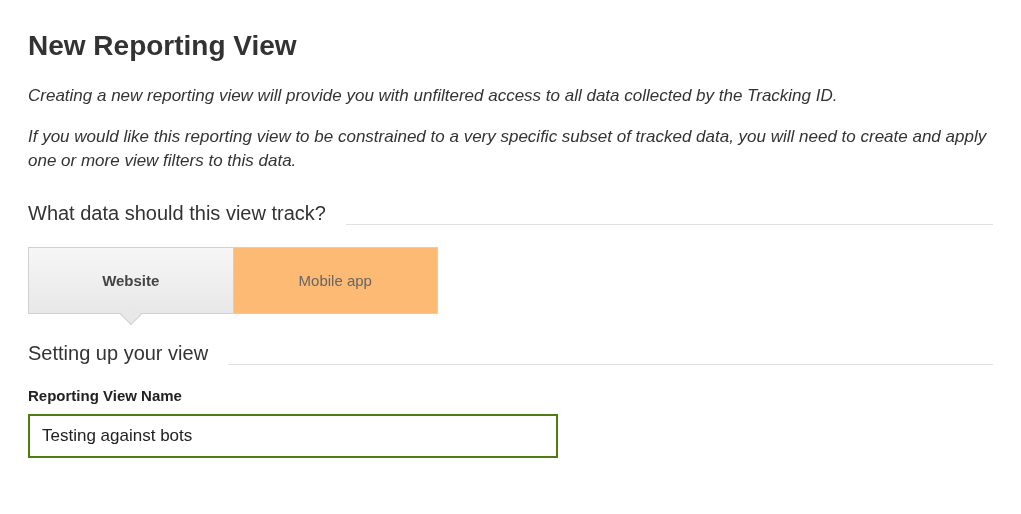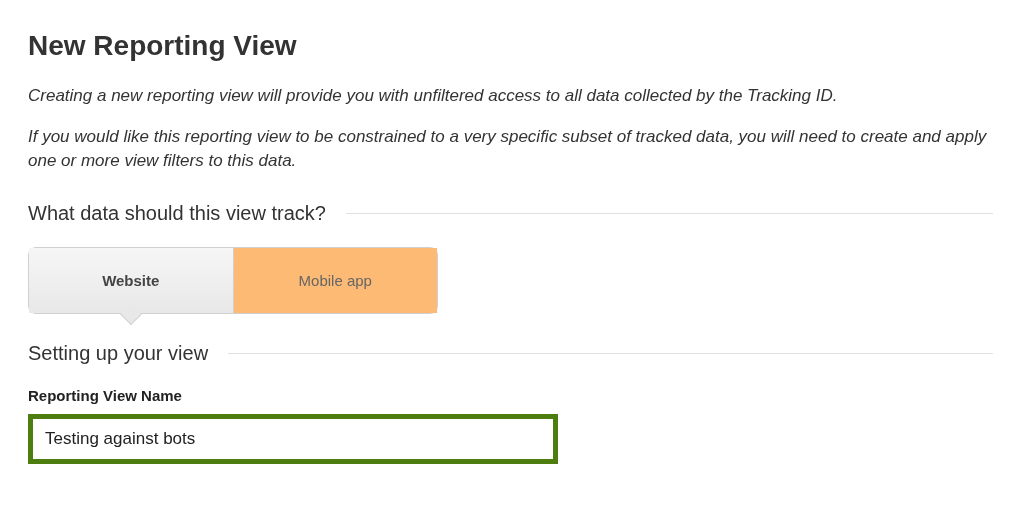--- a/index.html
+++ b/index.html
@@ -26,40 +26,40 @@
       color: #333;
       margin-bottom: 16px;
       font-weight: 400;
       font-style: italic;
     }
     .section {
       margin-top: 28px;
     }
     .section-heading {
       display: flex;
-      align-items: center;
+      align-items: flex-end;
       margin-bottom: 22px;
       gap: 8px;
     }
     .section-heading-text {
       font-size: 20px;
       font-weight: 400;
       color: #333;
       white-space: nowrap;
       padding-right: 12px;
     }
     .section-heading-line {
       flex: 1;
       height: 1px;
       background: #e0e0e0;
     }
     .tab-row {
       display: flex;
       border: 1px solid #d0d0d0;
-      border-radius: 8px;
+      border-radius: 0;
       width: 410px;
       margin-bottom: 14px;
       align-items: center;
     }
     .tab {
       flex: 1;
       text-align: center;
       padding: 24px 0;
       font-size: 15px;
       font-weight: 700;
@@ -92,21 +92,21 @@
       font-size: 15px;
       font-weight: 700;
       color: #222;
       margin-bottom: 10px;
       margin-top: 8px;
     }
     .text-input {
       width: 530px;
       font-size: 17px;
       padding: 10px 12px;
-      border: 5px solid #4d7c0f;
+      border: 2px solid #4d7c0f;
       outline: none;
       color: #222;
       font-family: inherit;
     }
   </style>
 </head>
 <body>
 
 <h1 class="page-title">New Reporting View</h1>
 

